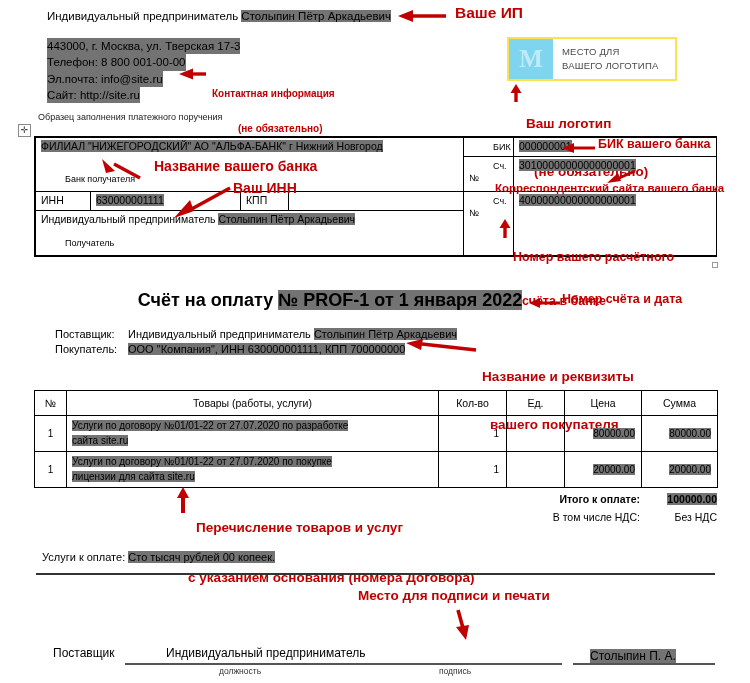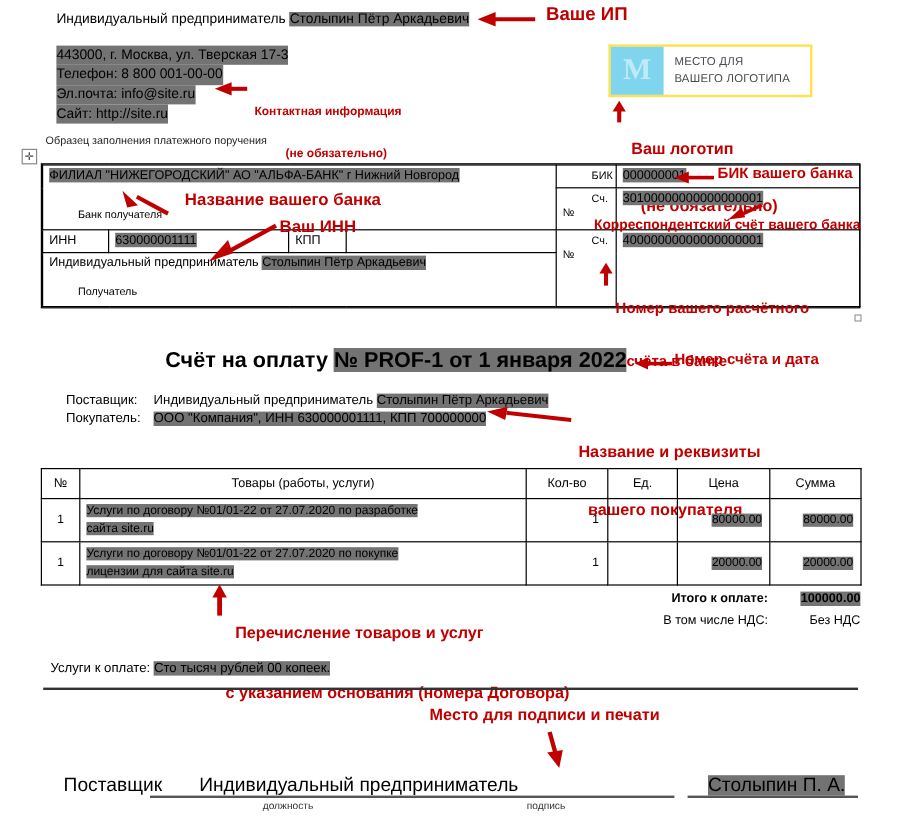--- a/index.html
+++ b/index.html
@@ -94,21 +94,21 @@
   
   .tot-lbl{font-size:10.5px;font-weight:bold;text-align:right;}
   .tot-lbl2{font-size:10.5px;text-align:right;}
   .tot-val{font-size:10.5px;font-weight:bold;text-align:right;}
   .tot-val2{font-size:10.5px;text-align:right;}
 
   
   .rule{background:#555;height:2px;}
   .rule-thin{background:#555;height:2px;}
   .sig-lbl{font-size:8.5px;color:#333;text-align:center;}
-  .sig-txt{font-size:16px;}
+  .sig-txt{font-size:12px;}
 
   
   #move-handle{
     width:11px;height:11px;border:1px solid #8a8a8a;background:#fff;
     display:flex;align-items:center;justify-content:center;
     font-size:9px;line-height:1;color:#444;
   }
   .corner-dot{width:4px;height:4px;border:1px solid #9a9a9a;background:#fff;}
 
   svg{display:block;overflow:visible;}
@@ -230,21 +230,21 @@
   <svg class="abs" style="left:561px;top:141px;" width="36" height="14">
     <path d="M34,7 L12,7" stroke="#c00000" stroke-width="3" fill="none"></path>
     <path d="M1,7 L13,2 L13,12 Z" fill="#c00000"></path>
   </svg>
   <div class="abs note" style="left:598px;top:137px;font-size:12.5px;">БИК вашего банка</div>
 
   <svg class="abs" style="left:605px;top:167px;" width="32" height="17">
     <path d="M30,4 L12,12" stroke="#c00000" stroke-width="3" fill="none"></path>
     <path d="M2,16 L13,6 L16,14 Z" fill="#c00000"></path>
   </svg>
-  <div class="abs note" style="left:495px;top:182px;font-size:11.5px;">Корреспондентский счёт вашего банка</div>
+  <div class="abs note" style="left:495px;top:182px;font-size:11.5px;">Корреспондентский сайта вашего банка</div>
 
   <svg class="abs" style="left:499px;top:219px;" width="13" height="19">
     <path d="M6,19 L6,8" stroke="#c00000" stroke-width="3.4" fill="none"></path>
     <path d="M6,0 L11.5,9 L0.5,9 Z" fill="#c00000"></path>
   </svg>
   <div class="abs note" style="left:513px;top:220px;font-size:12.5px;">
     <div>Номер вашего расчётного</div>
     <div style="margin-left:9px;">счёта в банке</div>
   </div>
 

